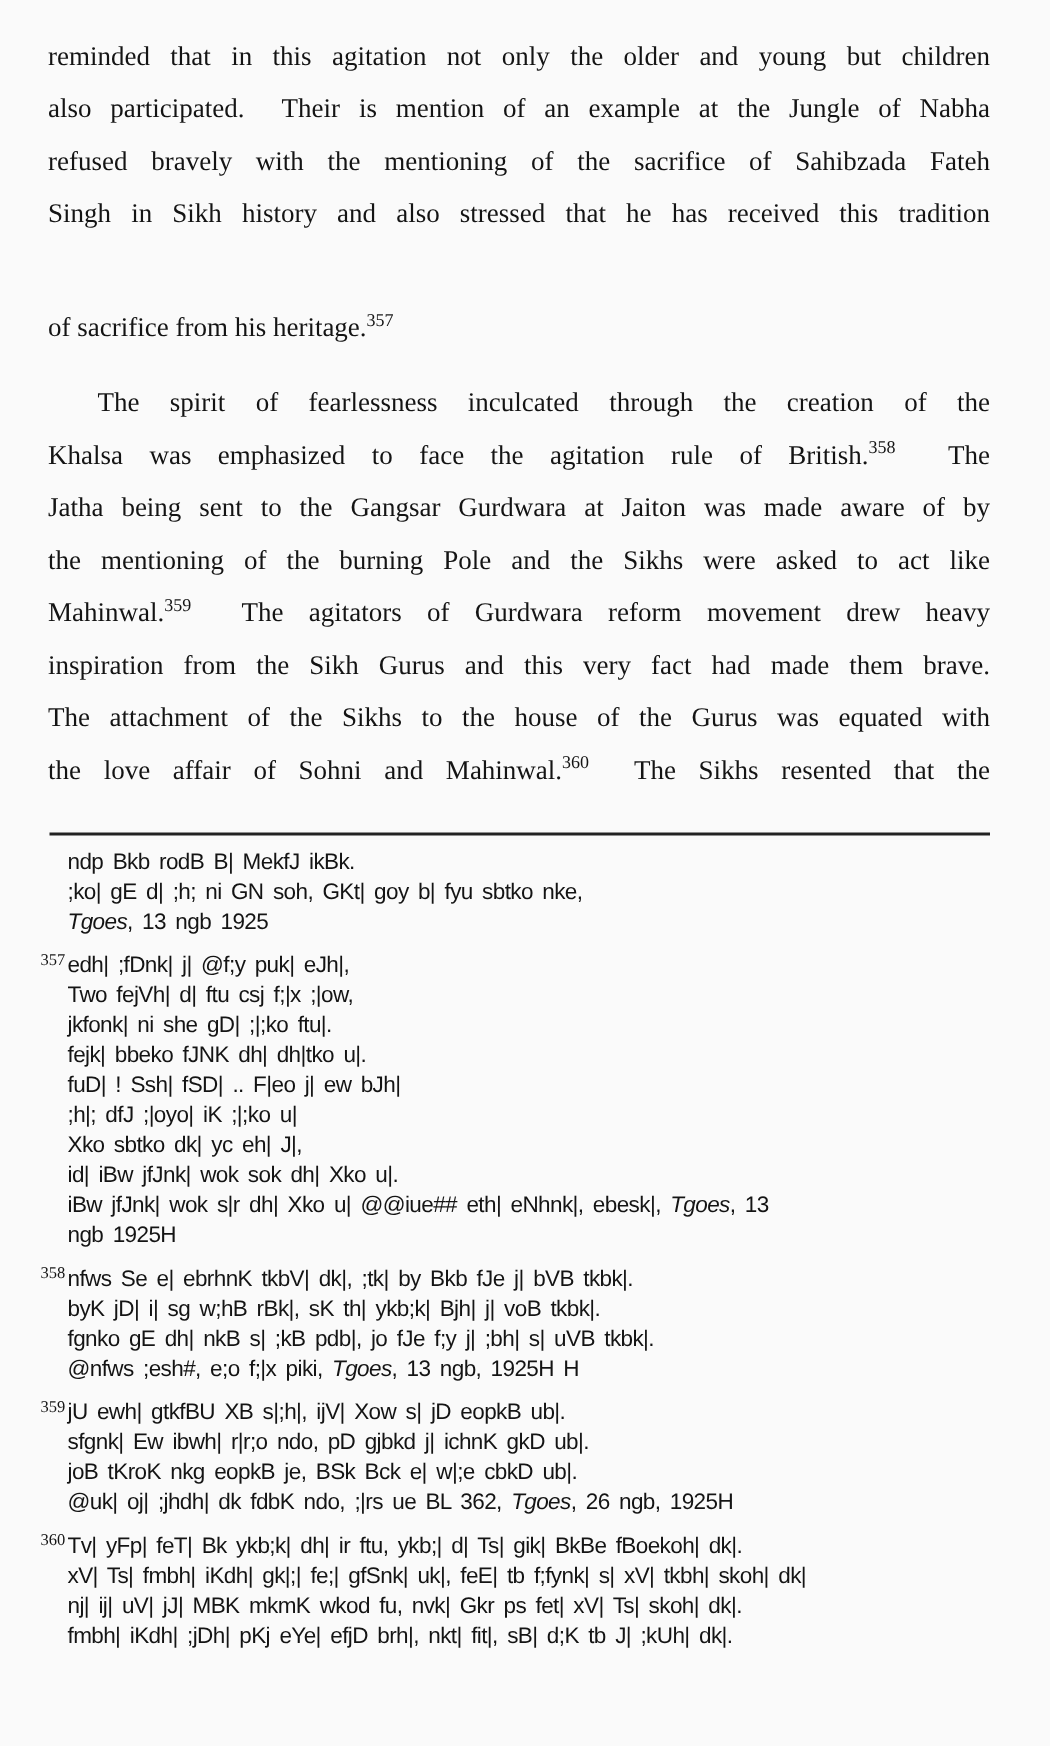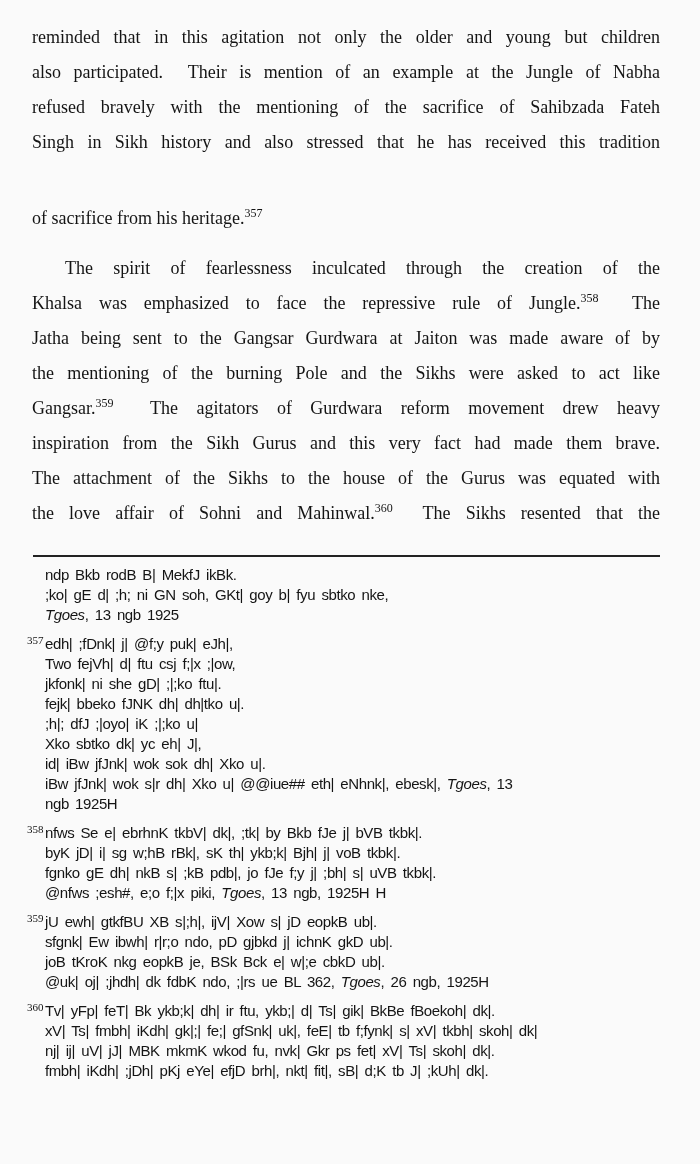--- a/index.html
+++ b/index.html
@@ -68,42 +68,43 @@
   <div class="body-text">
       <div class="para">
         <div class="bline"><span>reminded that in this agitation not only the older and young but children</span></div>
         <div class="bline"><span>also participated.&nbsp; Their is mention of an example at the Jungle of Nabha</span></div>
         <div class="bline"><span>refused bravely with the mentioning of the sacrifice of Sahibzada Fateh</span></div>
         <div class="bline"><span>Singh in Sikh history and also stressed that he has received this tradition</span></div>
         <div class="bline endline"><span>of sacrifice from his heritage.</span><span class="supref">357</span></div>
       </div>
       <div class="para">
         <div class="bline indent"><span>The spirit of fearlessness inculcated through the creation of the</span></div>
-        <div class="bline"><span>Khalsa was emphasized to face the repressive rule of Jungle.</span><span class="supref">358</span><span>&nbsp; The</span></div>
+        <div class="bline"><span>Khalsa was emphasized to face the agitation rule of British.</span><span class="supref">358</span><span>&nbsp; The</span></div>
         <div class="bline"><span>Jatha being sent to the Gangsar Gurdwara at Jaiton was made aware of by</span></div>
         <div class="bline"><span>the mentioning of the burning Pole and the Sikhs were asked to act like</span></div>
-        <div class="bline"><span>Gangsar.</span><span class="supref">359</span><span>&nbsp; The agitators of Gurdwara reform movement drew heavy</span></div>
+        <div class="bline"><span>Mahinwal.</span><span class="supref">359</span><span>&nbsp; The agitators of Gurdwara reform movement drew heavy</span></div>
         <div class="bline"><span>inspiration from the Sikh Gurus and this very fact had made them brave.</span></div>
         <div class="bline"><span>The attachment of the Sikhs to the house of the Gurus was equated with</span></div>
         <div class="bline"><span>the love affair of Sohni and Mahinwal.</span><span class="supref">360</span><span>&nbsp; The Sikhs resented that the</span></div>
       </div>
     </div>
   <hr class="fnsep">
   <div class="footnotes">
       <div class="fnblock cont">
         <div class="fnline"><span>ndp Bkb rodB B| MekfJ ikBk.</span></div>
         <div class="fnline"><span>;ko| gE d| ;h; ni GN soh, GKt| goy b| fyu sbtko nke,</span></div>
         <div class="fnline"><span class=" it">Tgoes</span><span>, 13 ngb 1925</span></div>
       </div>
       <div class="fnblock">
         <span class="fnum">357</span>
         <div class="fnline"><span>edh| ;fDnk| j| @f;y puk| eJh|,</span></div>
         <div class="fnline"><span>Two fejVh| d| ftu csj f;|x ;|ow,</span></div>
         <div class="fnline"><span>jkfonk| ni she gD| ;|;ko ftu|.</span></div>
         <div class="fnline"><span>fejk| bbeko fJNK dh| dh|tko u|.</span></div>
+        <div class="fnline"><span>fuD| ! Ssh| fSD| .. F|eo j| ew bJh|</span></div>
         <div class="fnline"><span>;h|; dfJ ;|oyo| iK ;|;ko u|</span></div>
         <div class="fnline"><span>Xko sbtko dk| yc eh| J|,</span></div>
         <div class="fnline"><span>id| iBw jfJnk| wok sok dh| Xko u|.</span></div>
         <div class="fnline"><span>iBw jfJnk| wok s|r dh| Xko u| @@iue## eth| eNhnk|, ebesk|, </span><span class=" it">Tgoes</span><span>, 13</span></div>
         <div class="fnline"><span>ngb 1925H</span></div>
       </div>
       <div class="fnblock">
         <span class="fnum">358</span>
         <div class="fnline"><span>nfws Se e| ebrhnK tkbV| dk|, ;tk| by Bkb fJe j| bVB tkbk|.</span></div>
         <div class="fnline"><span>byK jD| i| sg w;hB rBk|, sK th| ykb;k| Bjh| j| voB tkbk|.</span></div>

